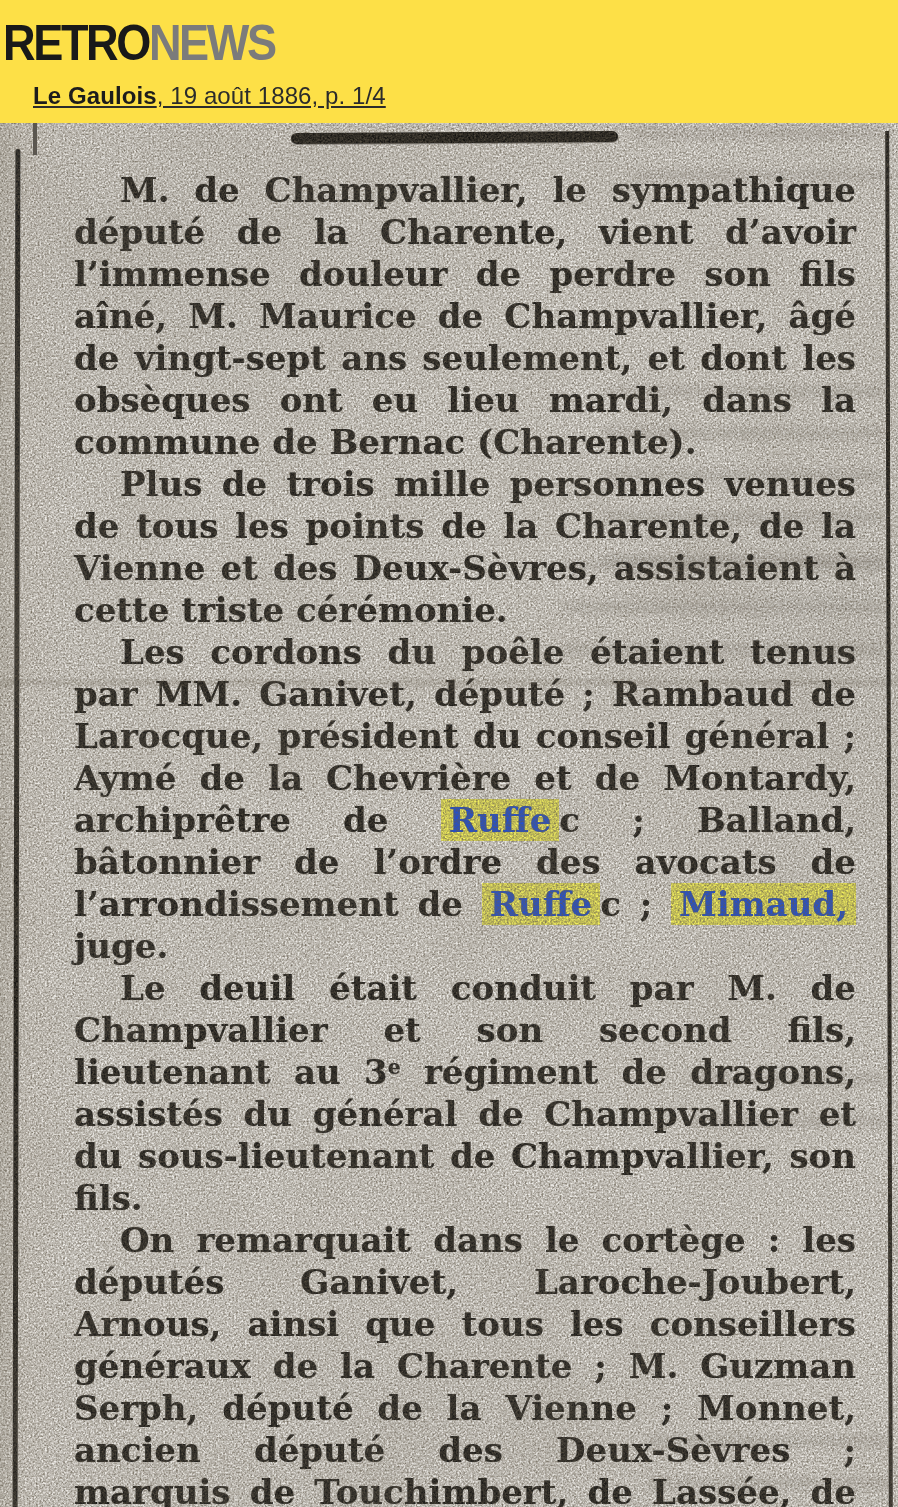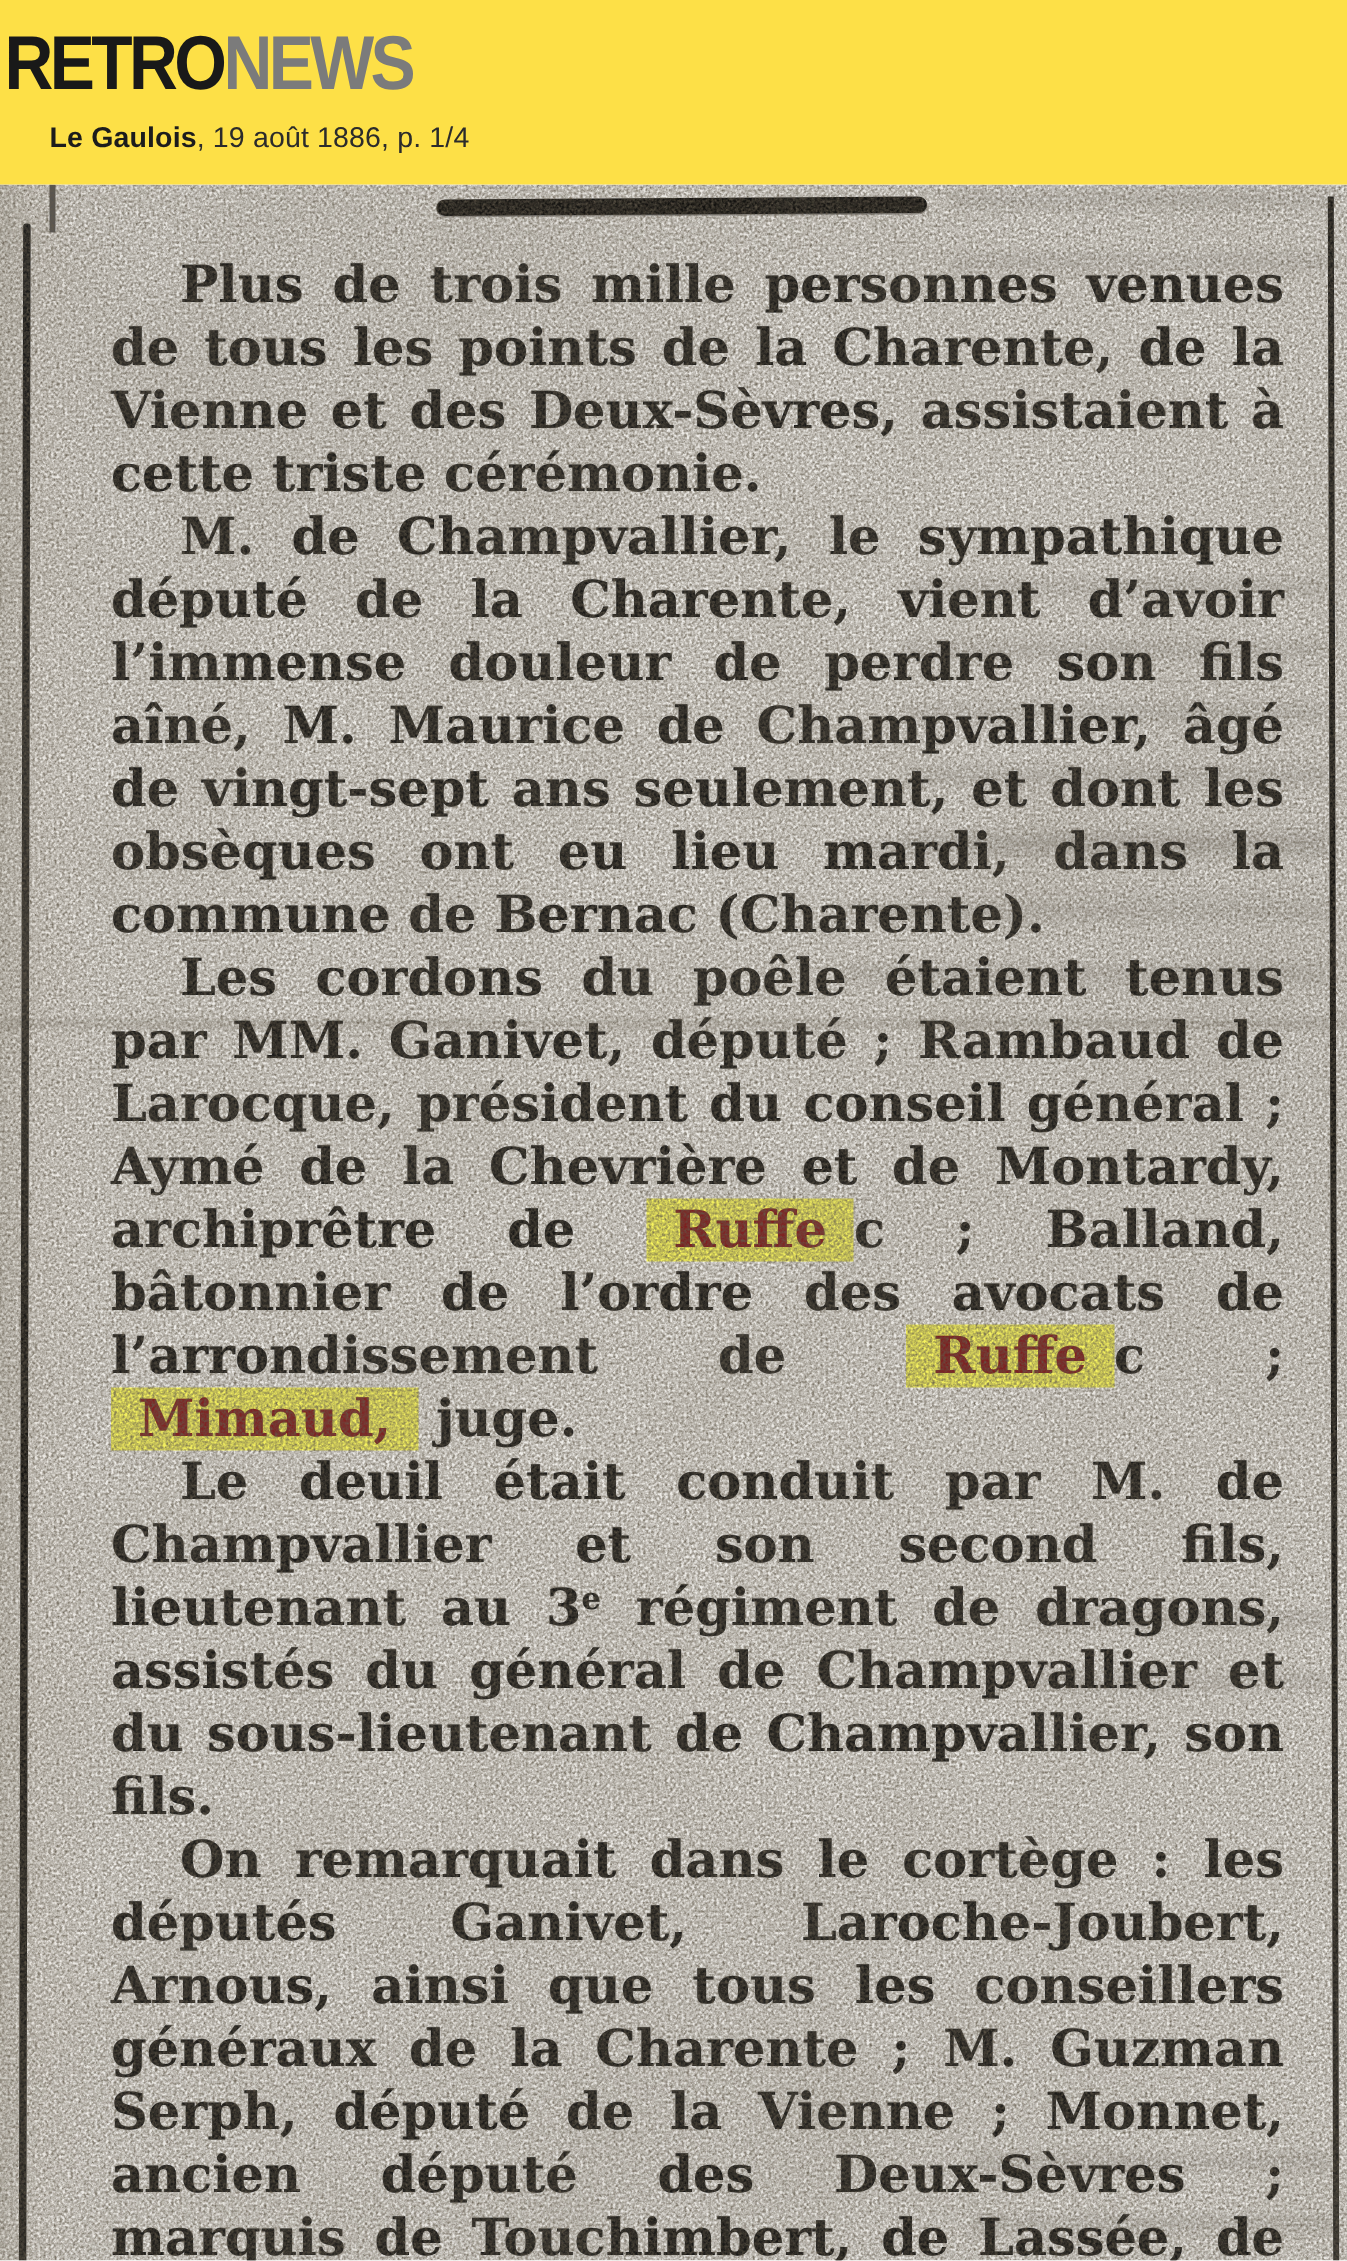--- a/index.html
+++ b/index.html
@@ -23,22 +23,23 @@
     font-family: "Liberation Sans", sans-serif;
     font-weight: 900; font-size: 47px; letter-spacing: -2.5px;
     transform: scaleY(1.08) scaleX(0.96);
     transform-origin: left top;
     white-space: nowrap; cursor: pointer;
   }
   .rn-logo .logo-primary   { color: #191919; }
   .rn-logo .logo-secondary { color: #7b7b7b; }
   .rn-source {
     position: absolute; top: 82px; left: 33px;
-    font-size: 19px; color: #2b2b2b; letter-spacing: 0.1px;
+    font-size: 24px; color: #2b2b2b; letter-spacing: 0.1px;
     white-space: nowrap;
+    text-decoration: underline;
   }
   .rn-source .src-title { font-weight: 700; color: #1c1c1c; }
 
   
   .scan {
     position: absolute; top: 123px; left: 0; width: 898px; height: 1384px;
     overflow: hidden; cursor: grab;
     background:
       radial-gradient(ellipse 500px 300px at 22% 8%, rgba(60,55,45,0.05), transparent 70%),
       radial-gradient(ellipse 420px 500px at 92% 40%, rgba(60,55,45,0.06), transparent 65%),
@@ -76,23 +77,23 @@
     font-family: "DejaVu Serif", serif;
     font-weight: 700;
     font-size: 34px; line-height: 42px;
     color: #1a1917;
     text-align: justify;
     text-shadow: 0 0 0.7px rgba(20,18,15,0.55);
   }
   .par { margin: 0; text-indent: 46px; }
   .hl {
     background: #f8f55e;
-    color: #7f1d1d;
+    color: #1d4ed8;
     text-shadow: 0 0 0.6px rgba(74,72,18,0.6);
-    padding: 1px 18px;
+    padding: 1px 8px;
     box-decoration-break: clone; -webkit-box-decoration-break: clone;
   }
   .sup { font-size: 0.6em; vertical-align: 0.5em; line-height: 0; }
 
   
   .smudge {
     position: absolute; z-index: 1; pointer-events: none;
     background: repeating-linear-gradient(180deg,
       rgba(52,48,40,0.30) 0px, rgba(52,48,40,0.30) 13px,
       rgba(52,48,40,0.00) 13px, rgba(52,48,40,0.00) 42px);
@@ -127,22 +128,22 @@
     <div class="smudge" style="top:950px; left:688px; width:198px; height:74px;"></div>
     <div class="smudge" style="top:1312px; left:648px; width:240px; height:72px;"></div>
     <div class="streak" style="top:556px;"></div>
 
     <div class="rule-left"></div>
     <div class="rule-right"></div>
     <div class="corner-tick"></div>
     <div class="divider-bar"></div>
 
     <div class="article">
+      <p class="par"><span>M. de Champvallier, le sympathique député de la Charente, vient d’avoir l’immense douleur de perdre son fils aîné, M. Maurice de Champvallier, âgé de vingt-sept ans seulement, et dont les obsèques ont eu lieu mardi, dans la commune de Bernac (Charente).</span></p>
       <p class="par"><span>Plus de trois mille personnes venues de tous les points de la Charente, de la Vienne et des Deux-Sèvres, assistaient à cette triste cérémonie.</span></p>
-      <p class="par"><span>M. de Champvallier, le sympathique député de la Charente, vient d’avoir l’immense douleur de perdre son fils aîné, M. Maurice de Champvallier, âgé de vingt-sept ans seulement, et dont les obsèques ont eu lieu mardi, dans la commune de Bernac (Charente).</span></p>
       <p class="par"><span>Les cordons du poêle étaient tenus par MM. Ganivet, député ; Rambaud de Larocque, président du conseil général ; Aymé de la Chevrière et de Montardy, archiprêtre de </span><span class="hl">Ruffe</span><span>c ; Balland, bâtonnier de l’ordre des avocats de l’arrondissement de </span><span class="hl">Ruffe</span><span>c ; </span><span class="hl">Mimaud,</span><span> juge.</span></p>
       <p class="par"><span>Le deuil était conduit par M. de Champvallier et son second fils, lieutenant au 3</span><span class="sup">e</span><span> régiment de dragons, assistés du général de Champvallier et du sous-lieutenant de Champvallier, son fils.</span></p>
       <p class="par"><span>On remarquait dans le cortège : les députés Ganivet, Laroche-Joubert, Arnous, ainsi que tous les conseillers généraux de la Charente ; M. Guzman Serph, député de la Vienne ; Monnet, ancien député des Deux-Sèvres ; marquis de Touchimbert, de Lassée, de Saluces, de Verdalle, Dexmier de Chenon, etc., etc.</span></p>
 
     </div>
 
     <svg class="noise" width="898" height="1384" aria-hidden="true">
       <defs>
         <filter id="grain" x="0" y="0" width="100%" height="100%">
           <feTurbulence type="fractalNoise" baseFrequency="0.55" numOctaves="2" seed="7"></feTurbulence>

